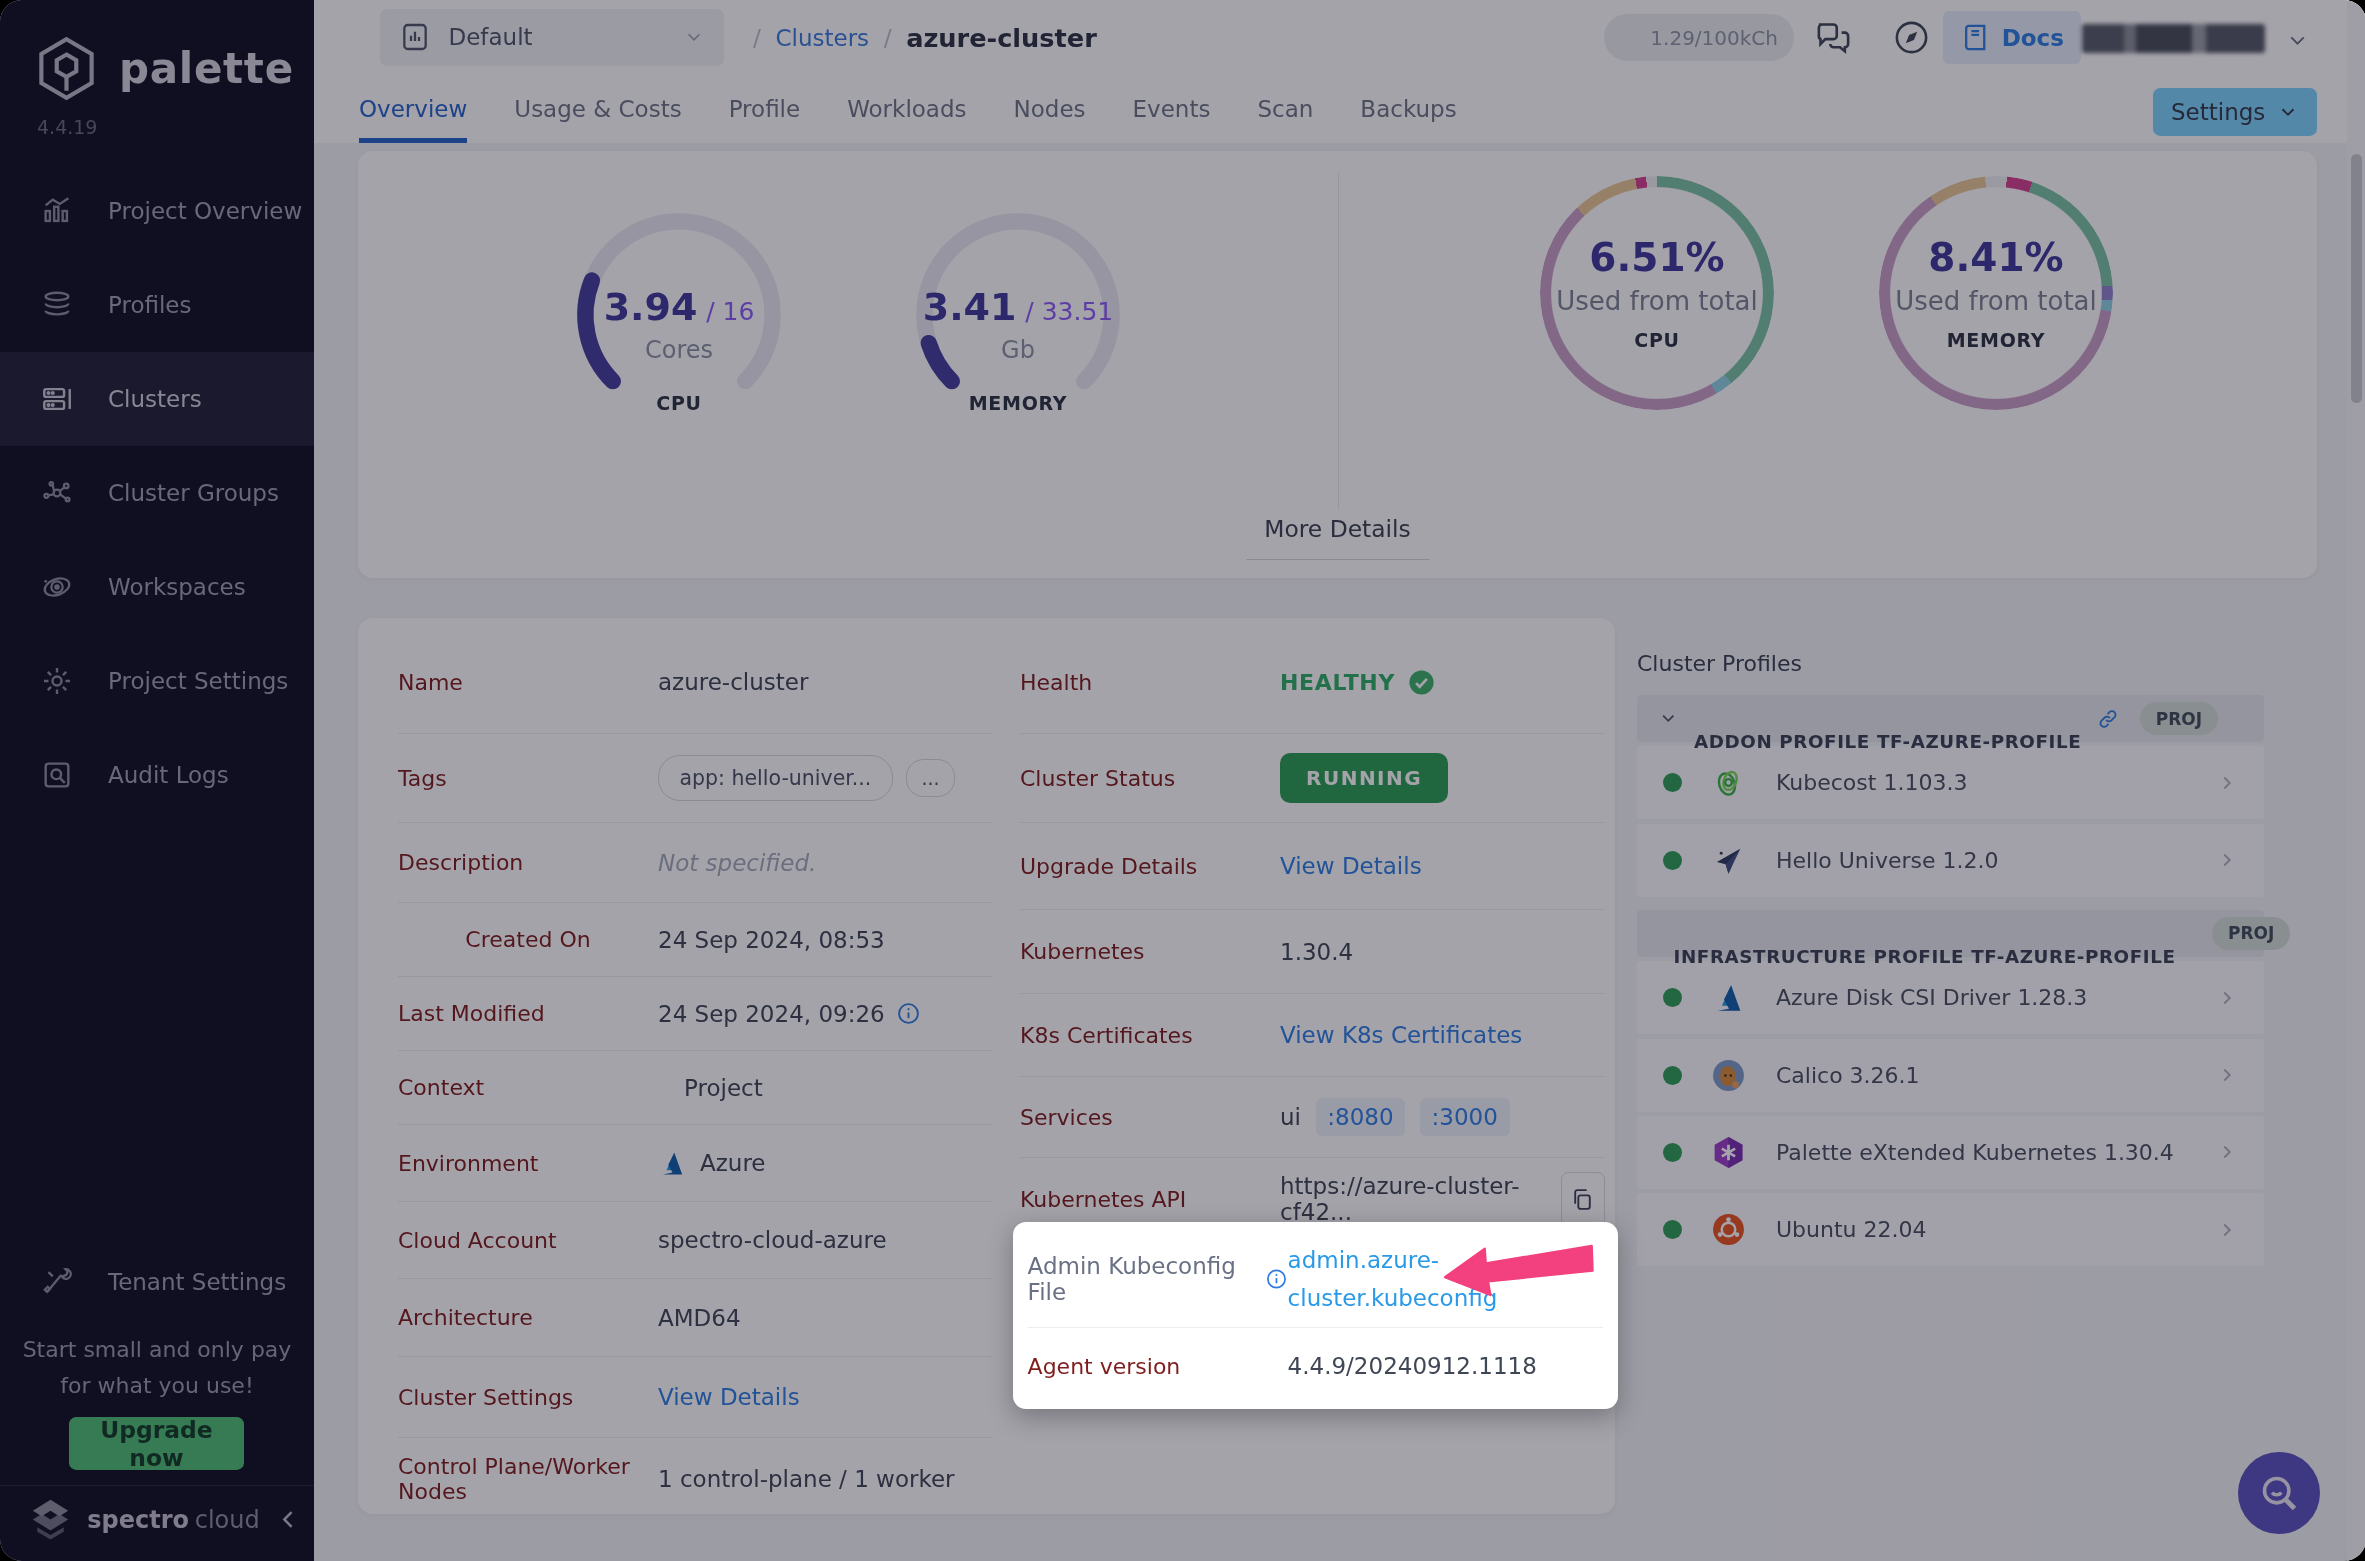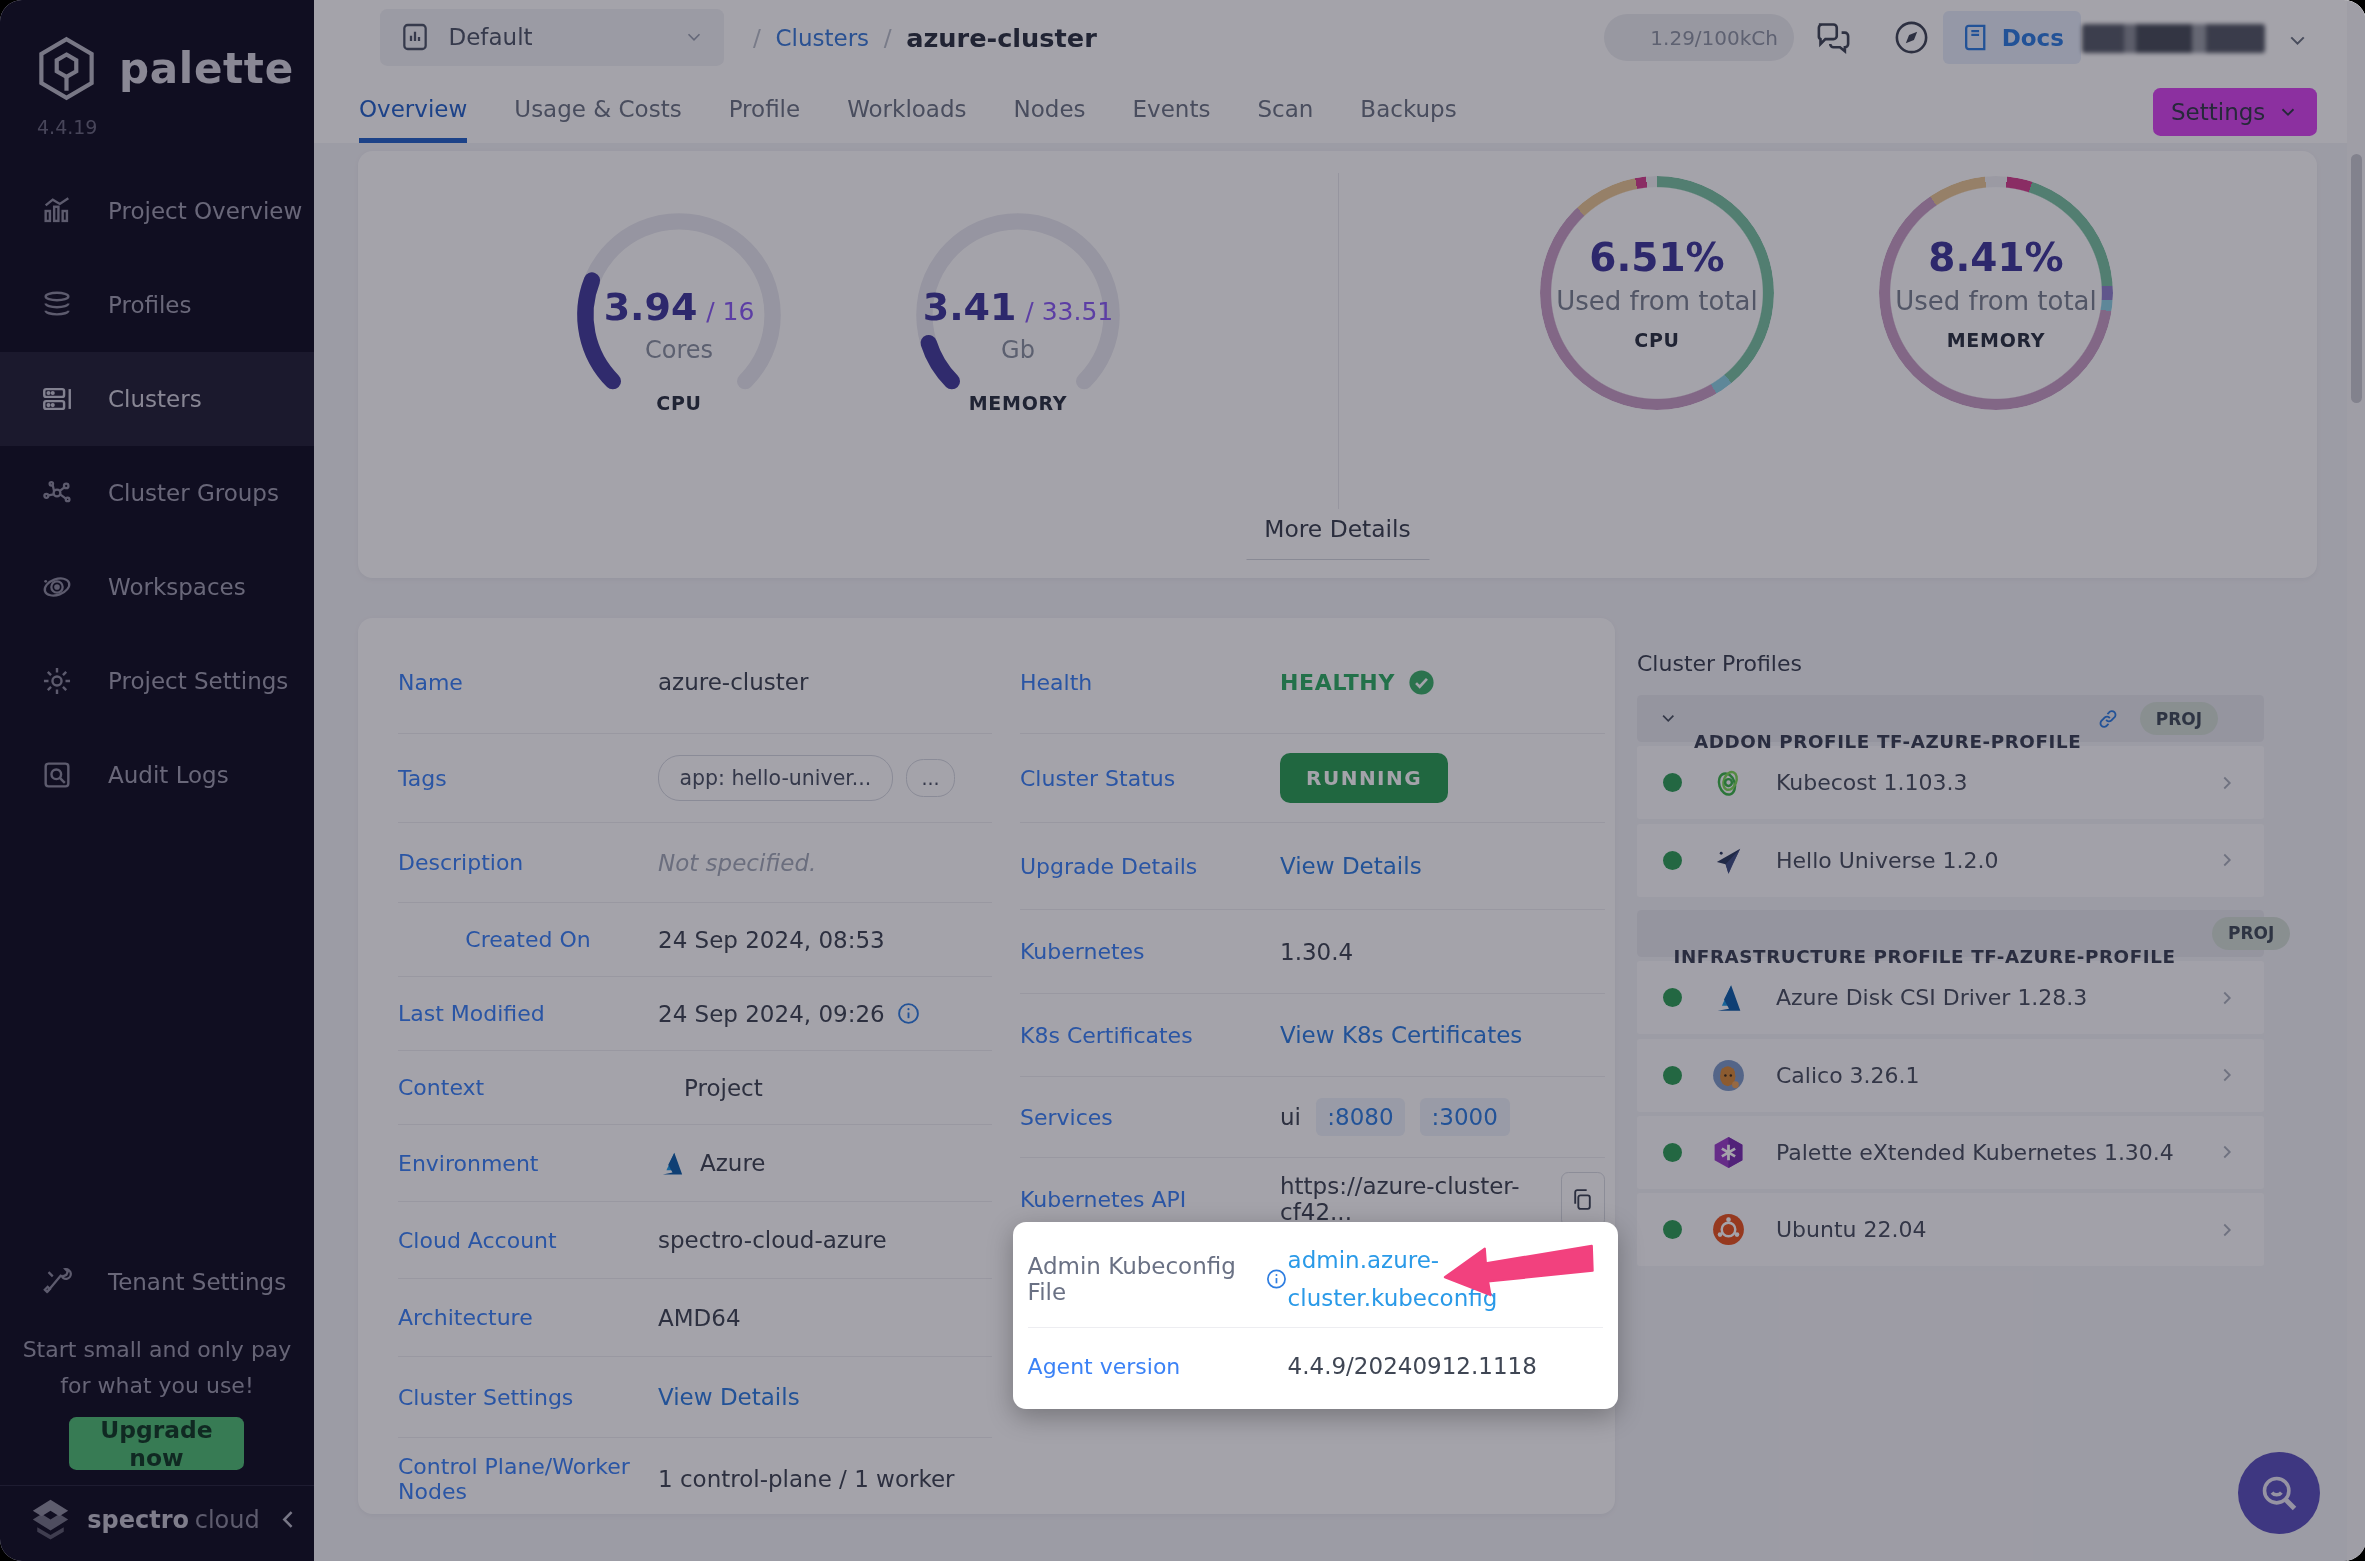--- a/index.html
+++ b/index.html
@@ -48,21 +48,21 @@
   .user-redact{position:absolute;left:1768px;top:24px;width:183px;height:29px;filter:blur(2.2px);
     background:repeating-linear-gradient(90deg,#585d69 0 42px,#8b8f98 42px 54px,#494e59 54px 110px,#9b9fa7 110px 124px,#555a66 124px 183px);border-radius:2.9px;}
   .user-chev{position:absolute;left:1971px;top:28px;color:#6d7583;}
 
   
   .tabs{position:absolute;left:314px;top:75px;width:2051px;height:68px;background:#fff;}
   .tab-list{position:absolute;left:45px;top:0;height:68px;display:flex;gap:47px;align-items:center;}
   .tab{position:relative;font-size:23px;color:#6d7585;height:68px;display:flex;align-items:center;cursor:pointer;white-space:nowrap;}
   .tab.active{color:#2563c9;}
   .tab.active::after{content:"";position:absolute;left:0;right:0;bottom:0;height:5.1px;background:#2563c9;}
-  .settings-btn{position:absolute;left:1839px;top:13px;width:164px;height:48px;background:#d946ef;border-radius:7.3px;
+  .settings-btn{position:absolute;left:1839px;top:13px;width:164px;height:48px;background:#7dd3fc;border-radius:7.3px;
     display:flex;align-items:center;justify-content:center;gap:11.7px;cursor:pointer;}
   .settings-btn .txt{font-size:23px;color:#333a49;}
 
   
   .card{background:#fff;border-radius:14.6px;box-shadow:0 1.5px 5.8px rgba(40,45,70,.05);}
   .card-top{position:absolute;left:358px;top:151px;width:1959px;height:427px;}
   .vdiv{position:absolute;left:980px;top:22px;width:0.7px;height:336px;background:#e8e9ee;}
   .gauge-box{position:absolute;width:234px;height:234px;}
   .gauge-box svg{position:absolute;inset:0;}
   .gauge-center{position:absolute;inset:0;display:flex;flex-direction:column;align-items:center;justify-content:center;padding-top:19px;}
@@ -82,21 +82,21 @@
   .more-details .txt{font-size:23.4px;color:#3b4250;}
   .more-details .ul{width:183px;height:0.7px;background:#d4d7de;margin:16px auto 0;}
 
   
   .card-details{position:absolute;left:358px;top:618px;width:1257px;height:896px;}
   .dcol{position:absolute;top:0;padding-top:13px;box-sizing:border-box;}
   .dcol-left{left:40px;width:594px;}
   .dcol-right{left:662px;width:585px;}
   .drow{display:flex;align-items:center;border-bottom:0.7px solid #ededf1;}
   .drow:last-child{border-bottom:none;}
-  .dlabel{flex:0 0 260px;font-size:22px;color:#3b82f6;}
+  .dlabel{flex:0 0 260px;font-size:22px;color:#7f1d1d;}
   .dvalue{font-size:23px;color:#3f4654;}
   .muted-italic{color:#a3aab8;font-style:italic;}
   .blue-link{color:#2e7de0;cursor:pointer;}
   .tag-pill{border:0.7px solid #d5d8e0;border-radius:22px;padding:10.2px 20.5px;font-size:20.5px;color:#4b5364;background:#fff;}
   .tag-more{border:0.7px solid #d5d8e0;border-radius:17.5px;padding:7.3px 14.6px;font-size:19px;color:#4b5364;margin-left:13px;background:#fff;}
   .healthy{font-size:22px;font-weight:700;letter-spacing:0.7px;color:#2fae64;display:flex;align-items:center;gap:11.7px;}
   .run-pill{background:#2b9e55;color:#fff;font-size:20px;font-weight:600;letter-spacing:1.5px;padding:13px 26px;border-radius:10.2px;}
   .port-chip{background:#eef3fa;border-radius:5.8px;padding:5.8px 11.7px;margin-left:14.6px;color:#2e7de0;font-size:23px;cursor:pointer;}
   .copy-btn{margin-left:auto;width:47px;height:53px;border:0.7px solid #d8dbe2;border-radius:7.3px;background:#fff;
     display:flex;align-items:center;justify-content:center;color:#3c4454;cursor:pointer;}

